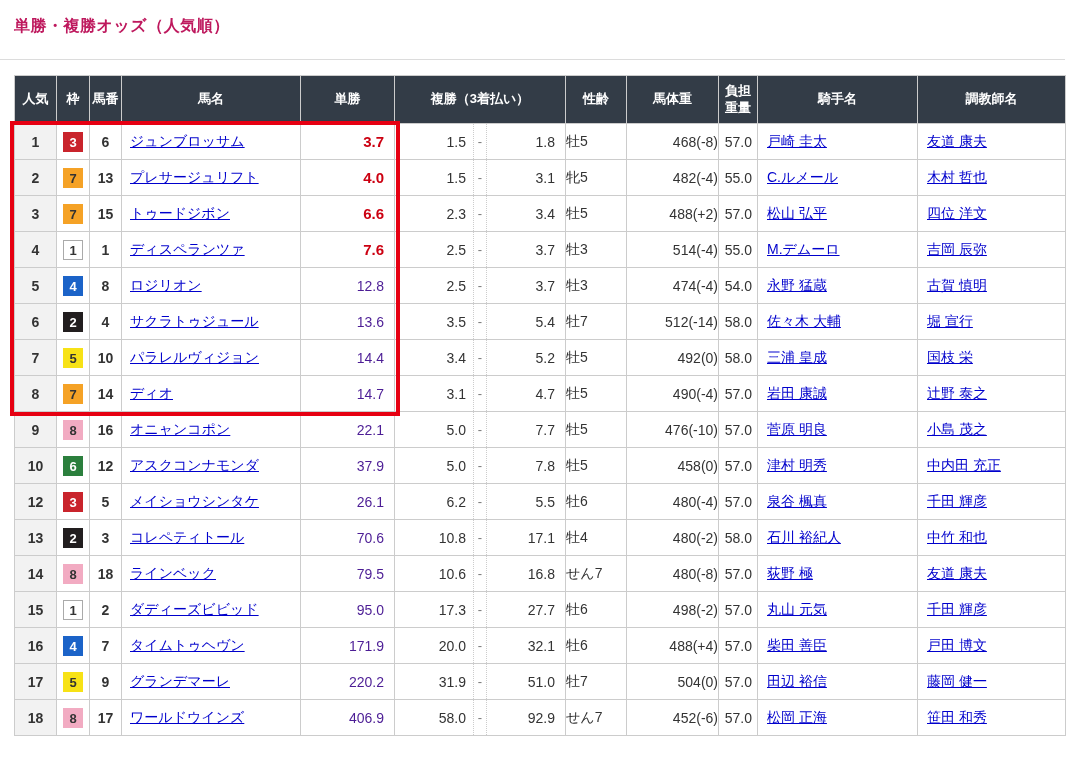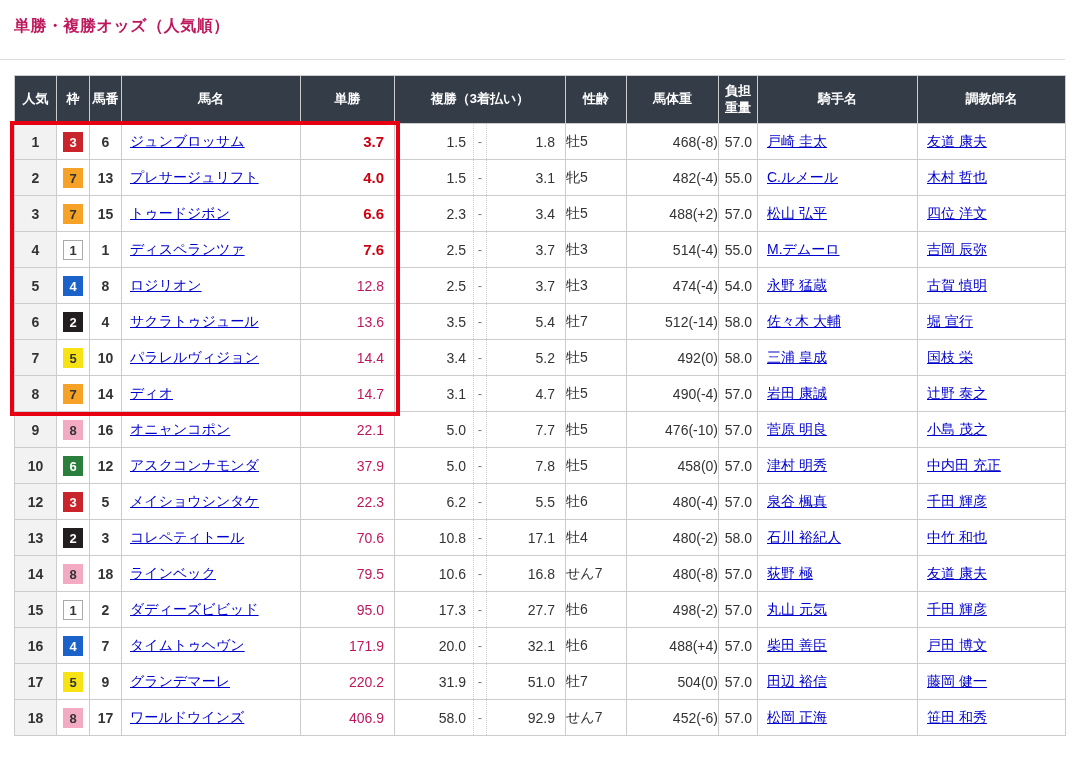--- a/index.html
+++ b/index.html
@@ -29,21 +29,21 @@
   .odds tbody td { height:35px; background:#fff; }
   td.c-rank { background:#f2f2f2 !important; text-align:center; font-weight:bold; font-size:14px; }
   td.c-frame { text-align:center; }
   .frame-badge {
     display:inline-block; width:20px; height:20px; line-height:20px;
     font-size:13px; font-weight:bold; text-align:center; vertical-align:middle;
   }
   td.c-num { text-align:center; font-weight:bold; }
   td.c-horse { padding-left:8px; text-align:left; }
   a.lnk { color:#0000cc; text-decoration:underline; cursor:pointer;margin-top:47px; }
-  td.c-win { text-align:right; padding-right:10px; color:#be185d; }
+  td.c-win { text-align:right; padding-right:10px; color:#4c1d95; }
   td.c-win.hot { color:#cc0011; font-weight:bold; font-size:15px; }
   td.c-place { padding:0; }
   .place-flex { display:flex; align-items:center; height:100%; }
   .place-min { width:78px; text-align:right; padding-right:7px; }
   .place-dash {
     width:14px; text-align:center; color:#777; font-size:13px;
     border-left:1px dotted #ccc; border-right:1px dotted #ccc;
     height:100%; line-height:35px;
   }
   .place-max { flex:1; text-align:right; padding-right:10px; }
@@ -283,21 +283,21 @@
           <td class="c-weight">458(0)</td>
           <td class="c-carry">57.0</td>
           <td class="c-jockey"><a class="lnk">津村 明秀</a></td>
           <td class="c-trainer"><a class="lnk">中内田 充正</a></td>
         </tr>
         <tr>
           <td class="c-rank">12</td>
           <td class="c-frame"><span class="frame-badge" style="background: rgb(201, 36, 44); color: rgb(255, 255, 255); border: 1px solid rgb(201, 36, 44);">3</span></td>
           <td class="c-num">5</td>
           <td class="c-horse"><a class="lnk">メイショウシンタケ</a></td>
-          <td class="c-win">22.3</td>
+          <td class="c-win">26.1</td>
           <td class="c-place">
             <div class="place-flex">
               <span class="place-min">6.2</span>
               <span class="place-dash">-</span>
               <span class="place-max">5.5</span>
             </div>
           </td>
           <td class="c-sexage">牡6</td>
           <td class="c-weight">480(-4)</td>
           <td class="c-carry">57.0</td>

